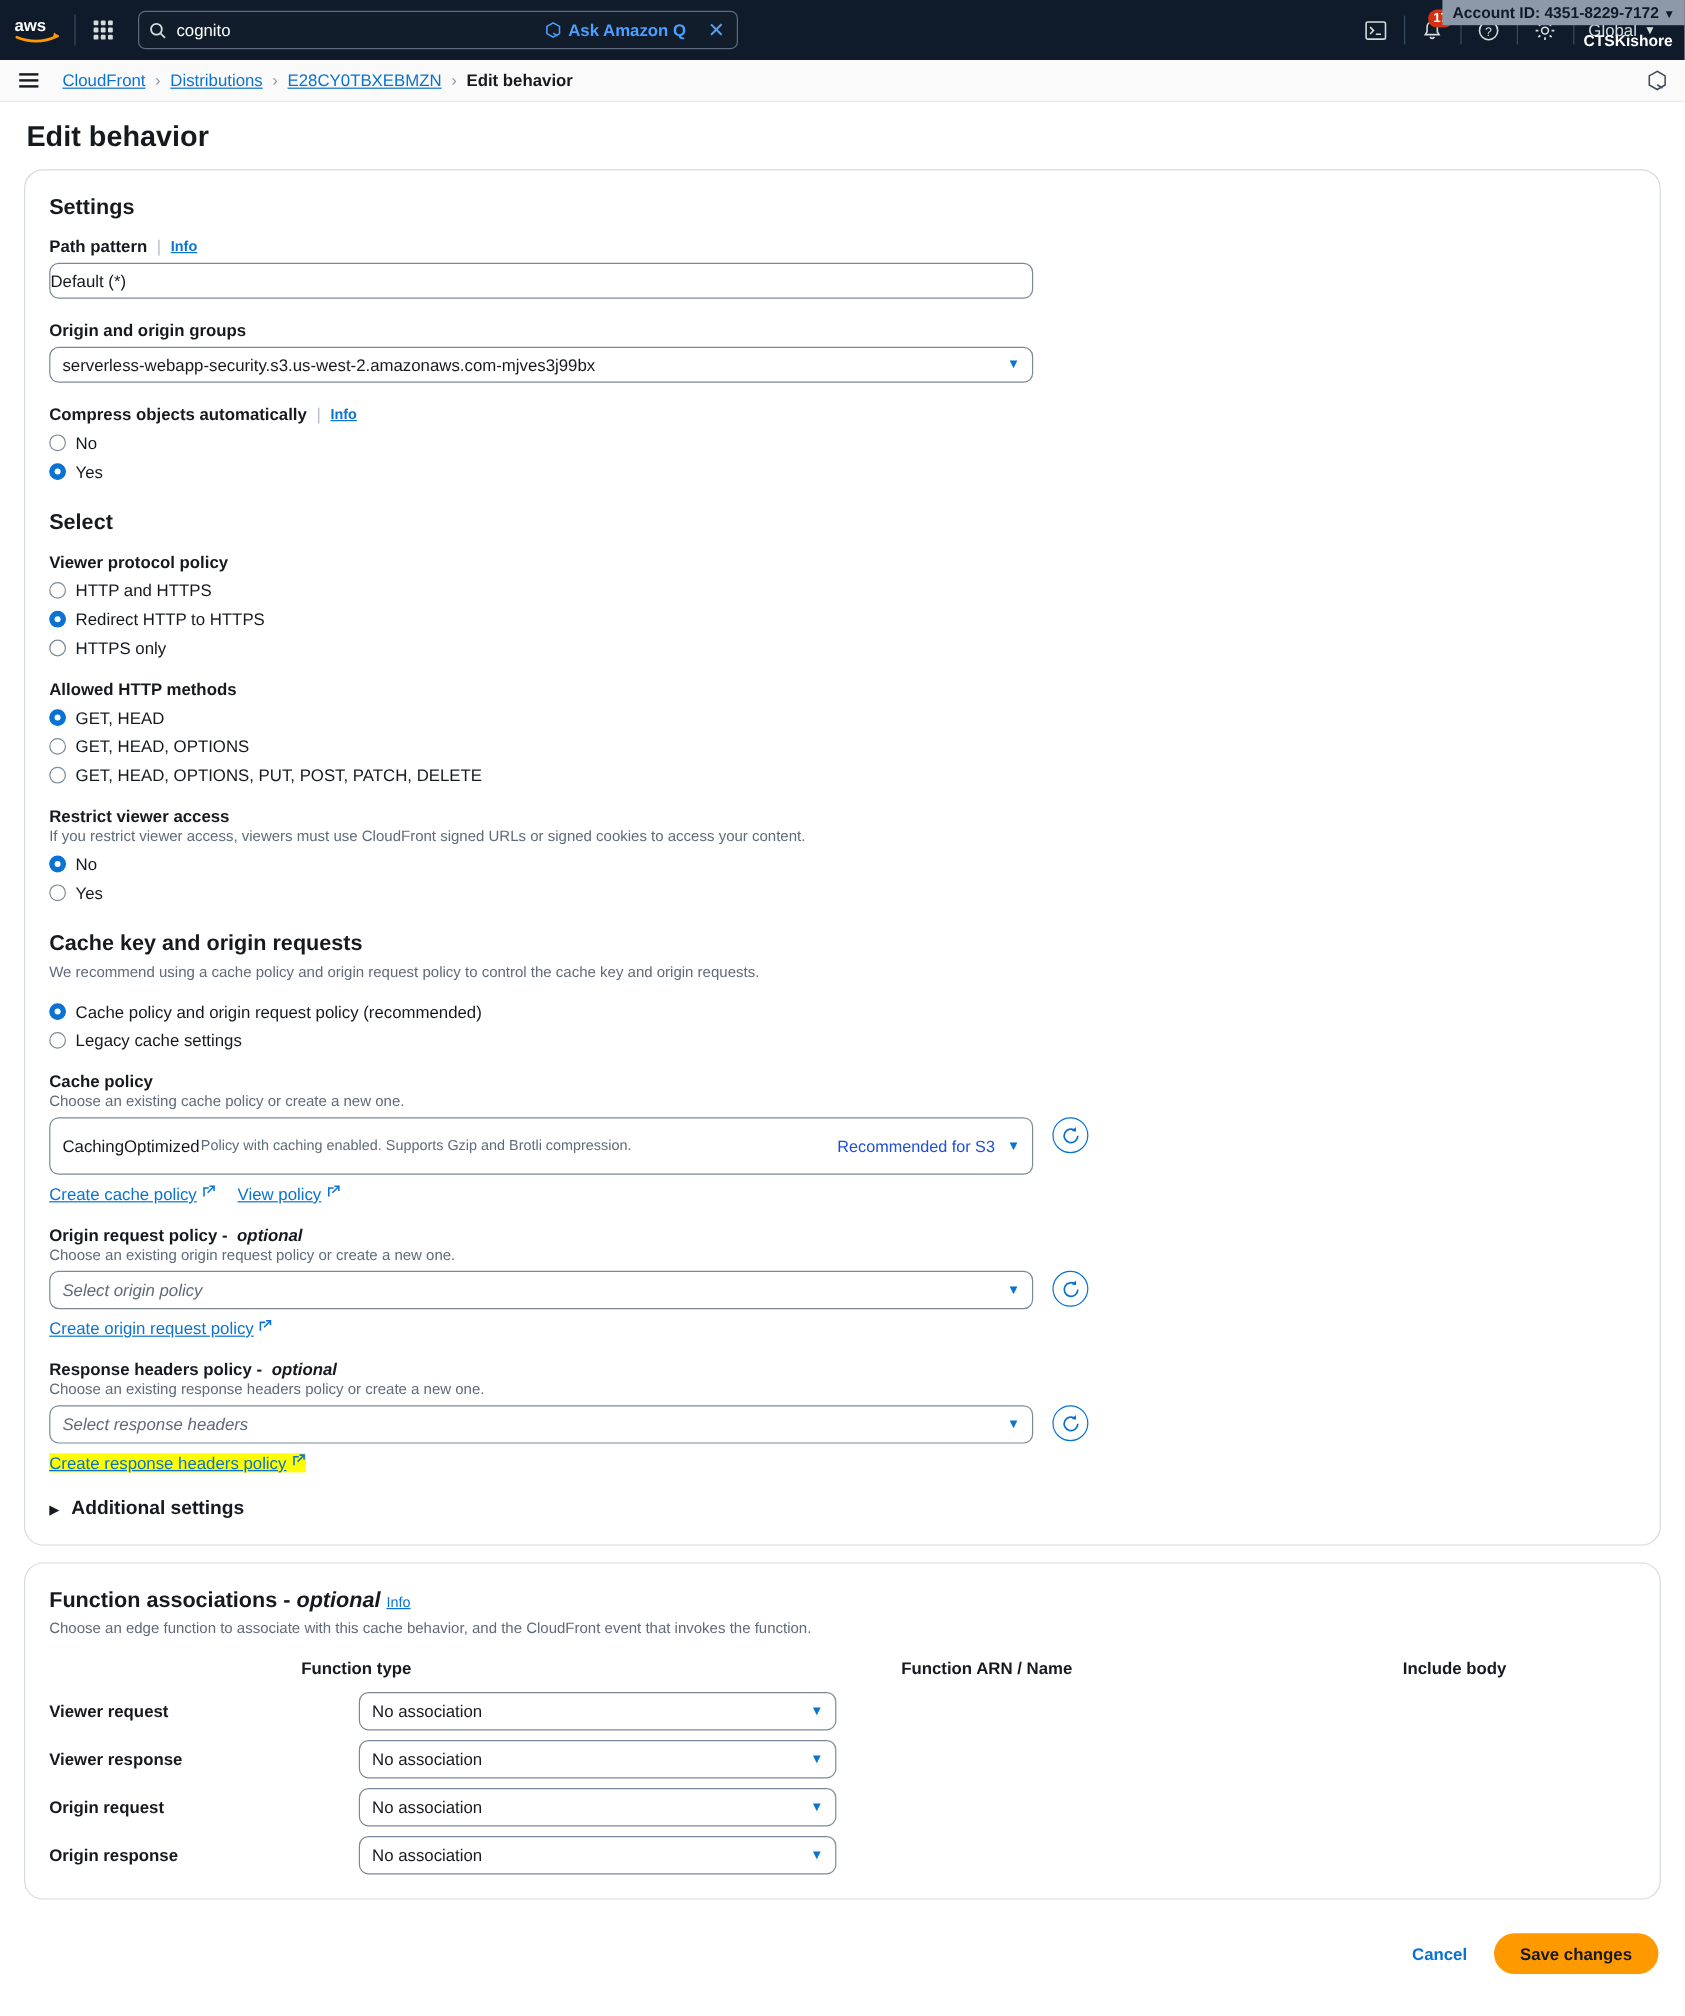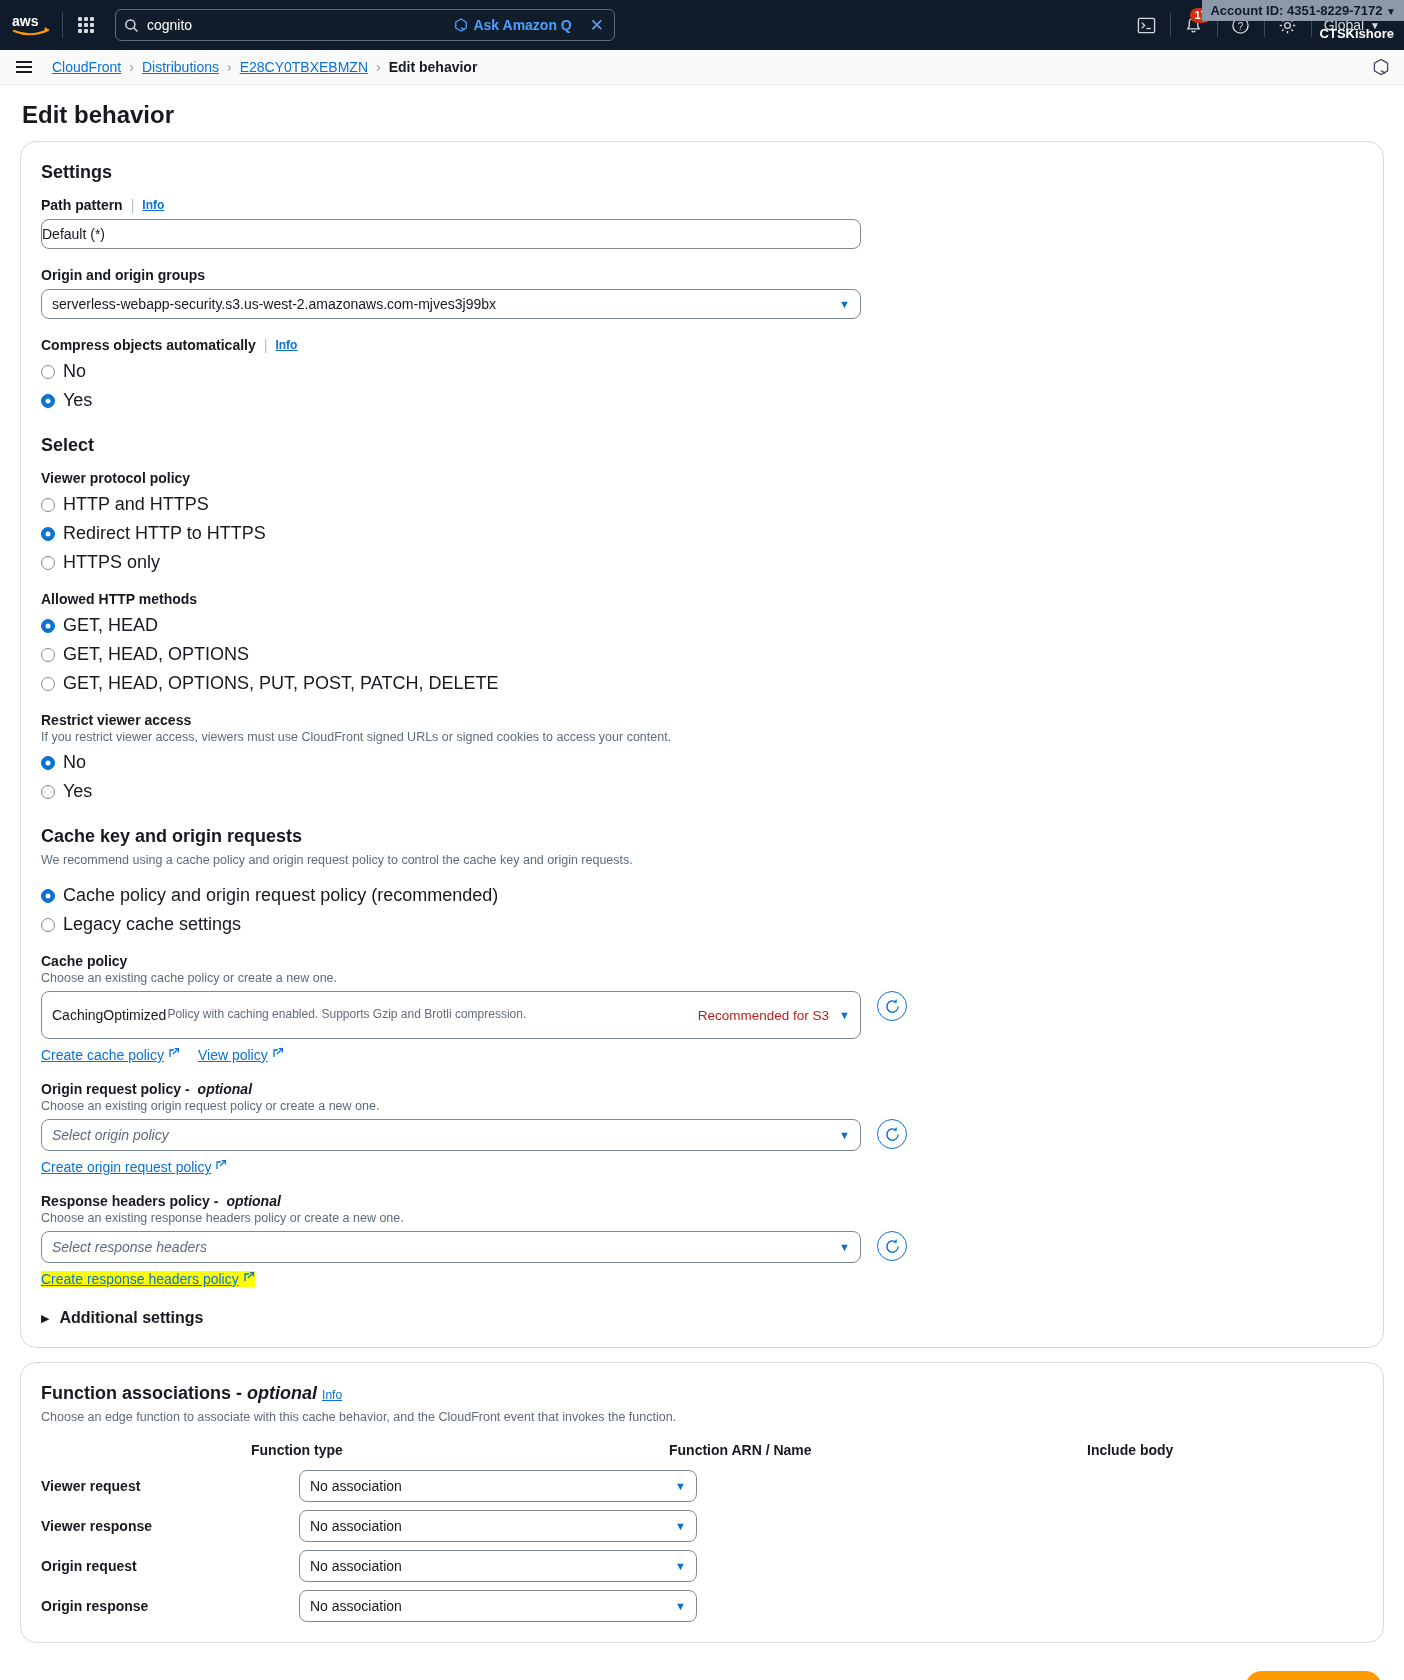--- a/index.html
+++ b/index.html
@@ -121,31 +121,31 @@
 
   .select-rich {
     margin-top: 6px; width: 820px; height: 48px;
     border: 1px solid #7d8998; border-radius: 8px;
     display: flex; align-items: center; padding: 5px 10px;
     font-size: 14px; background: #fff; cursor: pointer;
   }
   .sel-main { display: flex; flex-direction: row; gap: 1px; }
   .sel-title { font-size: 14px; color: #16191f; }
   .sel-sub { font-size: 12px; color: #5f6b7a; }
-  .sel-tag { margin-left: auto; color: #b91c1c; font-size: 13.5px; }
+  .sel-tag { margin-left: auto; color: #1d4ed8; font-size: 13.5px; }
 
   .row-with-refresh { display: flex; align-items: flex-start; gap: 16px; }
   .refresh-btn {
     margin-top: 6px; width: 30px; height: 30px; border-radius: 50%;
     border: 1px solid #0972d3; color: #0972d3;
     display: flex; align-items: center; justify-content: center; cursor: pointer;
     background: #fff; flex: none;
   }
 
-  .radio-row { display: flex; align-items: center; gap: 8px; margin-top: 8px; font-size: 18px; }
+  .radio-row { display: flex; align-items: center; gap: 8px; margin-top: 8px; font-size: 14px; }
   .radio {
     width: 14px; height: 14px; border-radius: 50%;
     border: 1.5px solid #7d8998; background: #fff; flex: none;
     position: relative; cursor: pointer;
   }
   .radio.on { border-color: #0972d3; background: #0972d3; border-width: 1px; }
   .radio.on::after {
     content: ""; position: absolute; left: 50%; top: 50%;
     transform: translate(-50%, -50%);
     width: 5px; height: 5px; border-radius: 50%; background: #fff;
@@ -163,21 +163,21 @@
 
   .expander { margin-top: 22px; display: flex; align-items: center; gap: 10px; cursor: pointer; }
   .expander .tri { color: #16191f; font-size: 11px; }
   .expander .txt { font-size: 16px; font-weight: bold; }
 
   
   .fa-head {
     display: flex; font-size: 14px; font-weight: bold; margin-top: 18px; padding-bottom: 4px;
   }
   .fa-c1 { width: 210px; }
-  .fa-c2 { width: 418px; }
+  .fa-c2 { width: 500px; }
   .fa-c3 { width: 418px; }
   .fa-c4 { flex: 1; }
   .fa-row { display: flex; align-items: center; margin-top: 8px; }
   .fa-rowlabel { width: 210px; font-size: 14px; font-weight: bold; }
   .fa-select {
     width: 398px; height: 32px; border: 1px solid #7d8998; border-radius: 8px;
     display: flex; align-items: center; padding: 0 10px; font-size: 14px;
     background: #fff; cursor: pointer; margin-left: 48px;
   }
   .fa-select .caret { margin-left: auto; color: #0972d3; font-size: 11px; }

